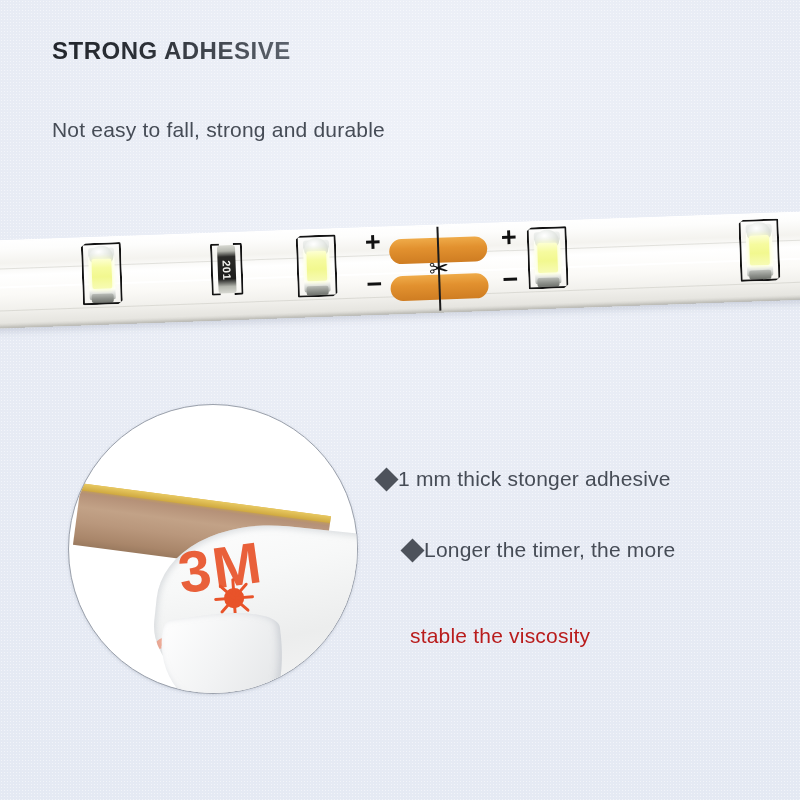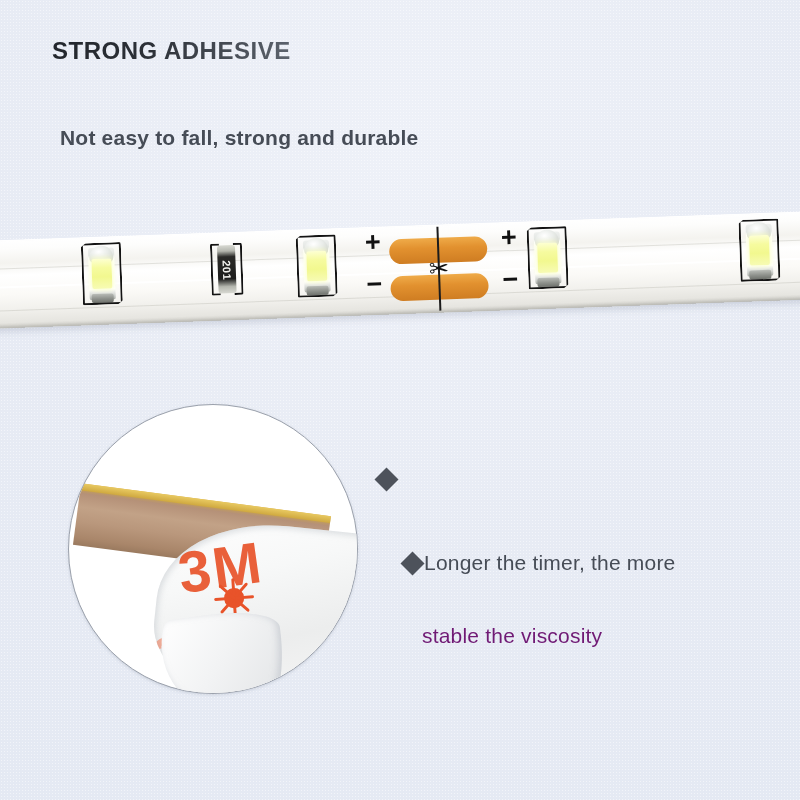--- a/index.html
+++ b/index.html
@@ -45,23 +45,23 @@
     background: linear-gradient(100deg, #22262c 0%, #2d3138 42%, #5d646e 100%);
     -webkit-background-clip: text;
     background-clip: text;
     -webkit-text-fill-color: transparent;
     white-space: nowrap;
   }
   #sub-heading {
     position: absolute;
     left: 52px;
     top: 118px;
-    margin: 8px;
+    margin: 0;
     font-size: 21px;
-    font-weight: 700;
+    font-weight: 400;
     color: #464c56;
     letter-spacing: .2px;
     white-space: nowrap;
   }
 
   
   #strip-wrap {
     position: absolute;
     left: -22px;
     top: 212px;
@@ -299,35 +299,35 @@
   #bullets { position: absolute; left: 378px; top: 466px; width: 416px; }
   .bullet-row {
     display: flex;
     align-items: flex-start;
     color: #464c56;
     font-size: 21px;
     line-height: 1.25;
     letter-spacing: .2px;
   }
   .bullet-row.b1 { margin-left: 0; }
-  .bullet-row.b2 { margin-top: 62px; margin-left: 26px; }
+  .bullet-row.b2 { margin-top: 45px; margin-left: 26px; }
   .diamond {
     flex: 0 0 auto;
     width: 17px; height: 17px;
     margin-top: 5px;
     margin-right: 3px;
     background: #4d525b;
     transform: rotate(45deg);
   }
   .bullet-text { white-space: nowrap; }
   #bullet-2-cont {
     position: absolute;
-    left: 44px;
+    left: 32px;
     top: 158px;
-    color: #701a75;
+    color: #b91c1c;
     font-size: 21px;
     letter-spacing: .2px;
     white-space: nowrap;
   }
 </style>
 </head>
 <body>
 
 <div id="page">
 
@@ -418,20 +418,21 @@
         </g>
       </svg>
       <div id="liner-print2">3M</div>
     </div>
     <div id="liner-curl"></div>
   </div>
 
   <div id="bullets">
     <div class="bullet-row b1">
       <span class="diamond"></span>
+      <span class="bullet-text">1 mm thick stonger adhesive</span>
     </div>
     <div class="bullet-row b2">
       <span class="diamond"></span>
       <span class="bullet-text">Longer the timer,   the more</span>
     </div>
     <div id="bullet-2-cont">stable the viscosity</div>
   </div>
 
 </div>
 

